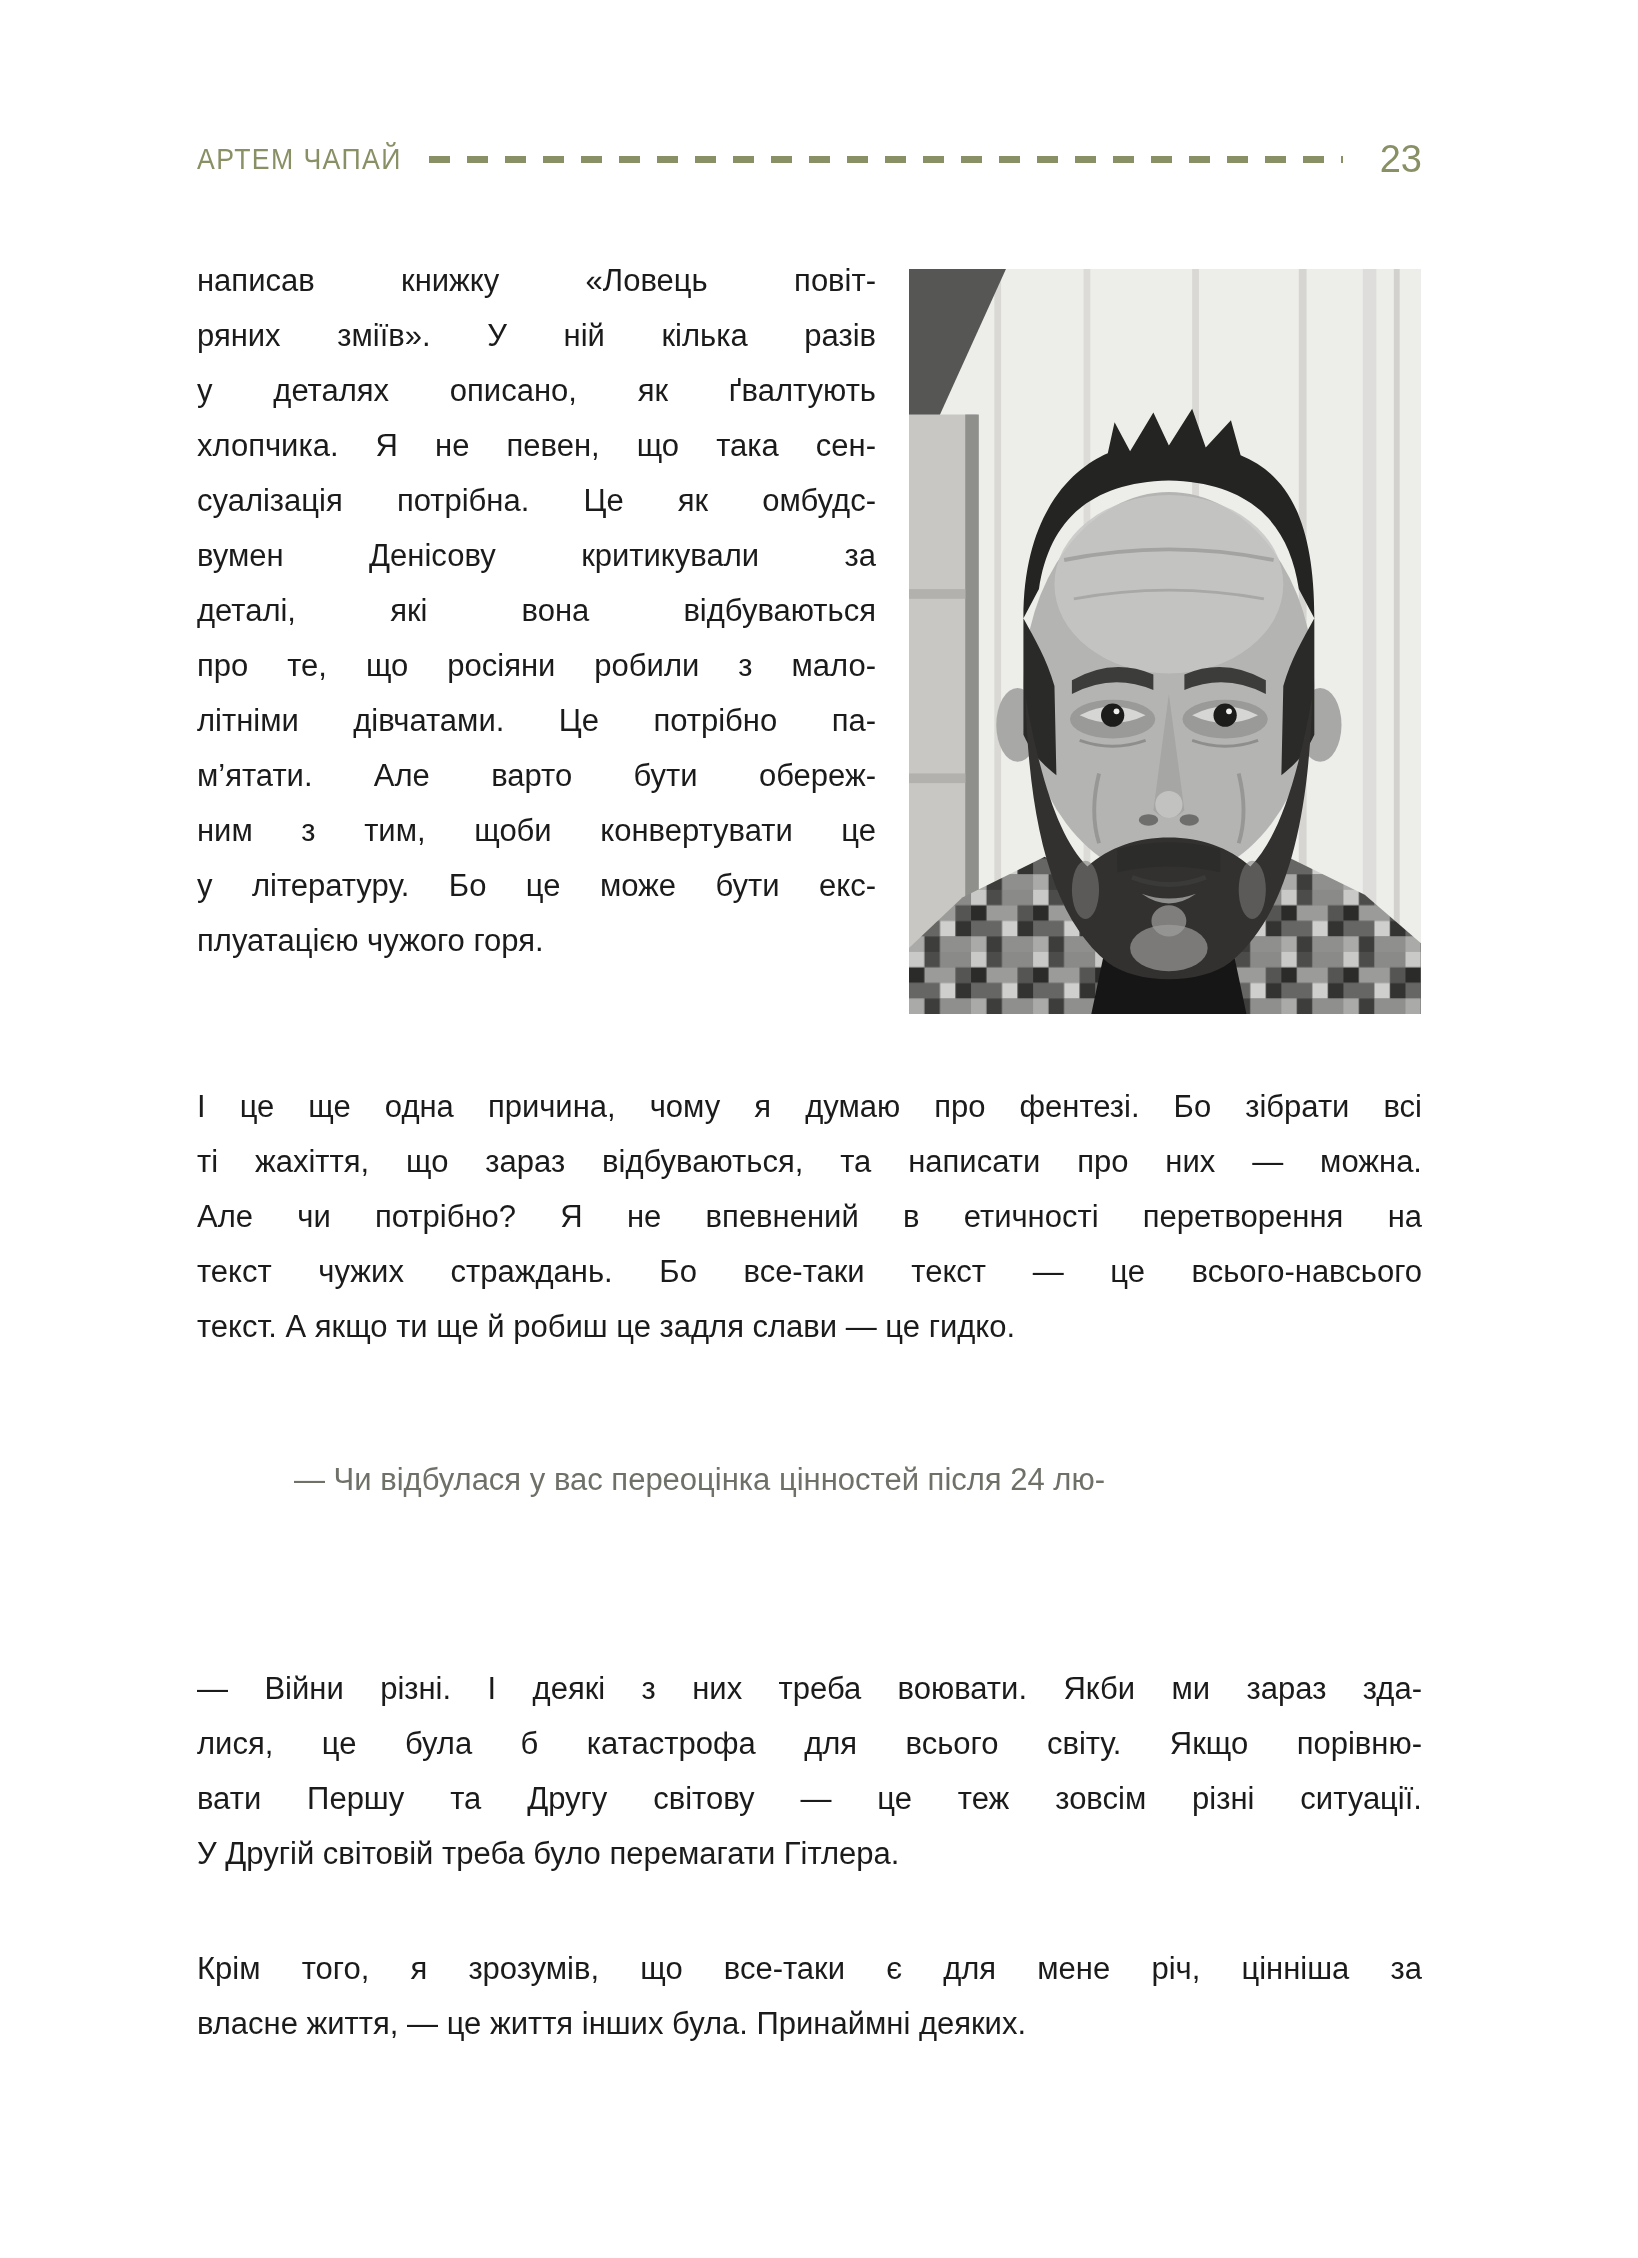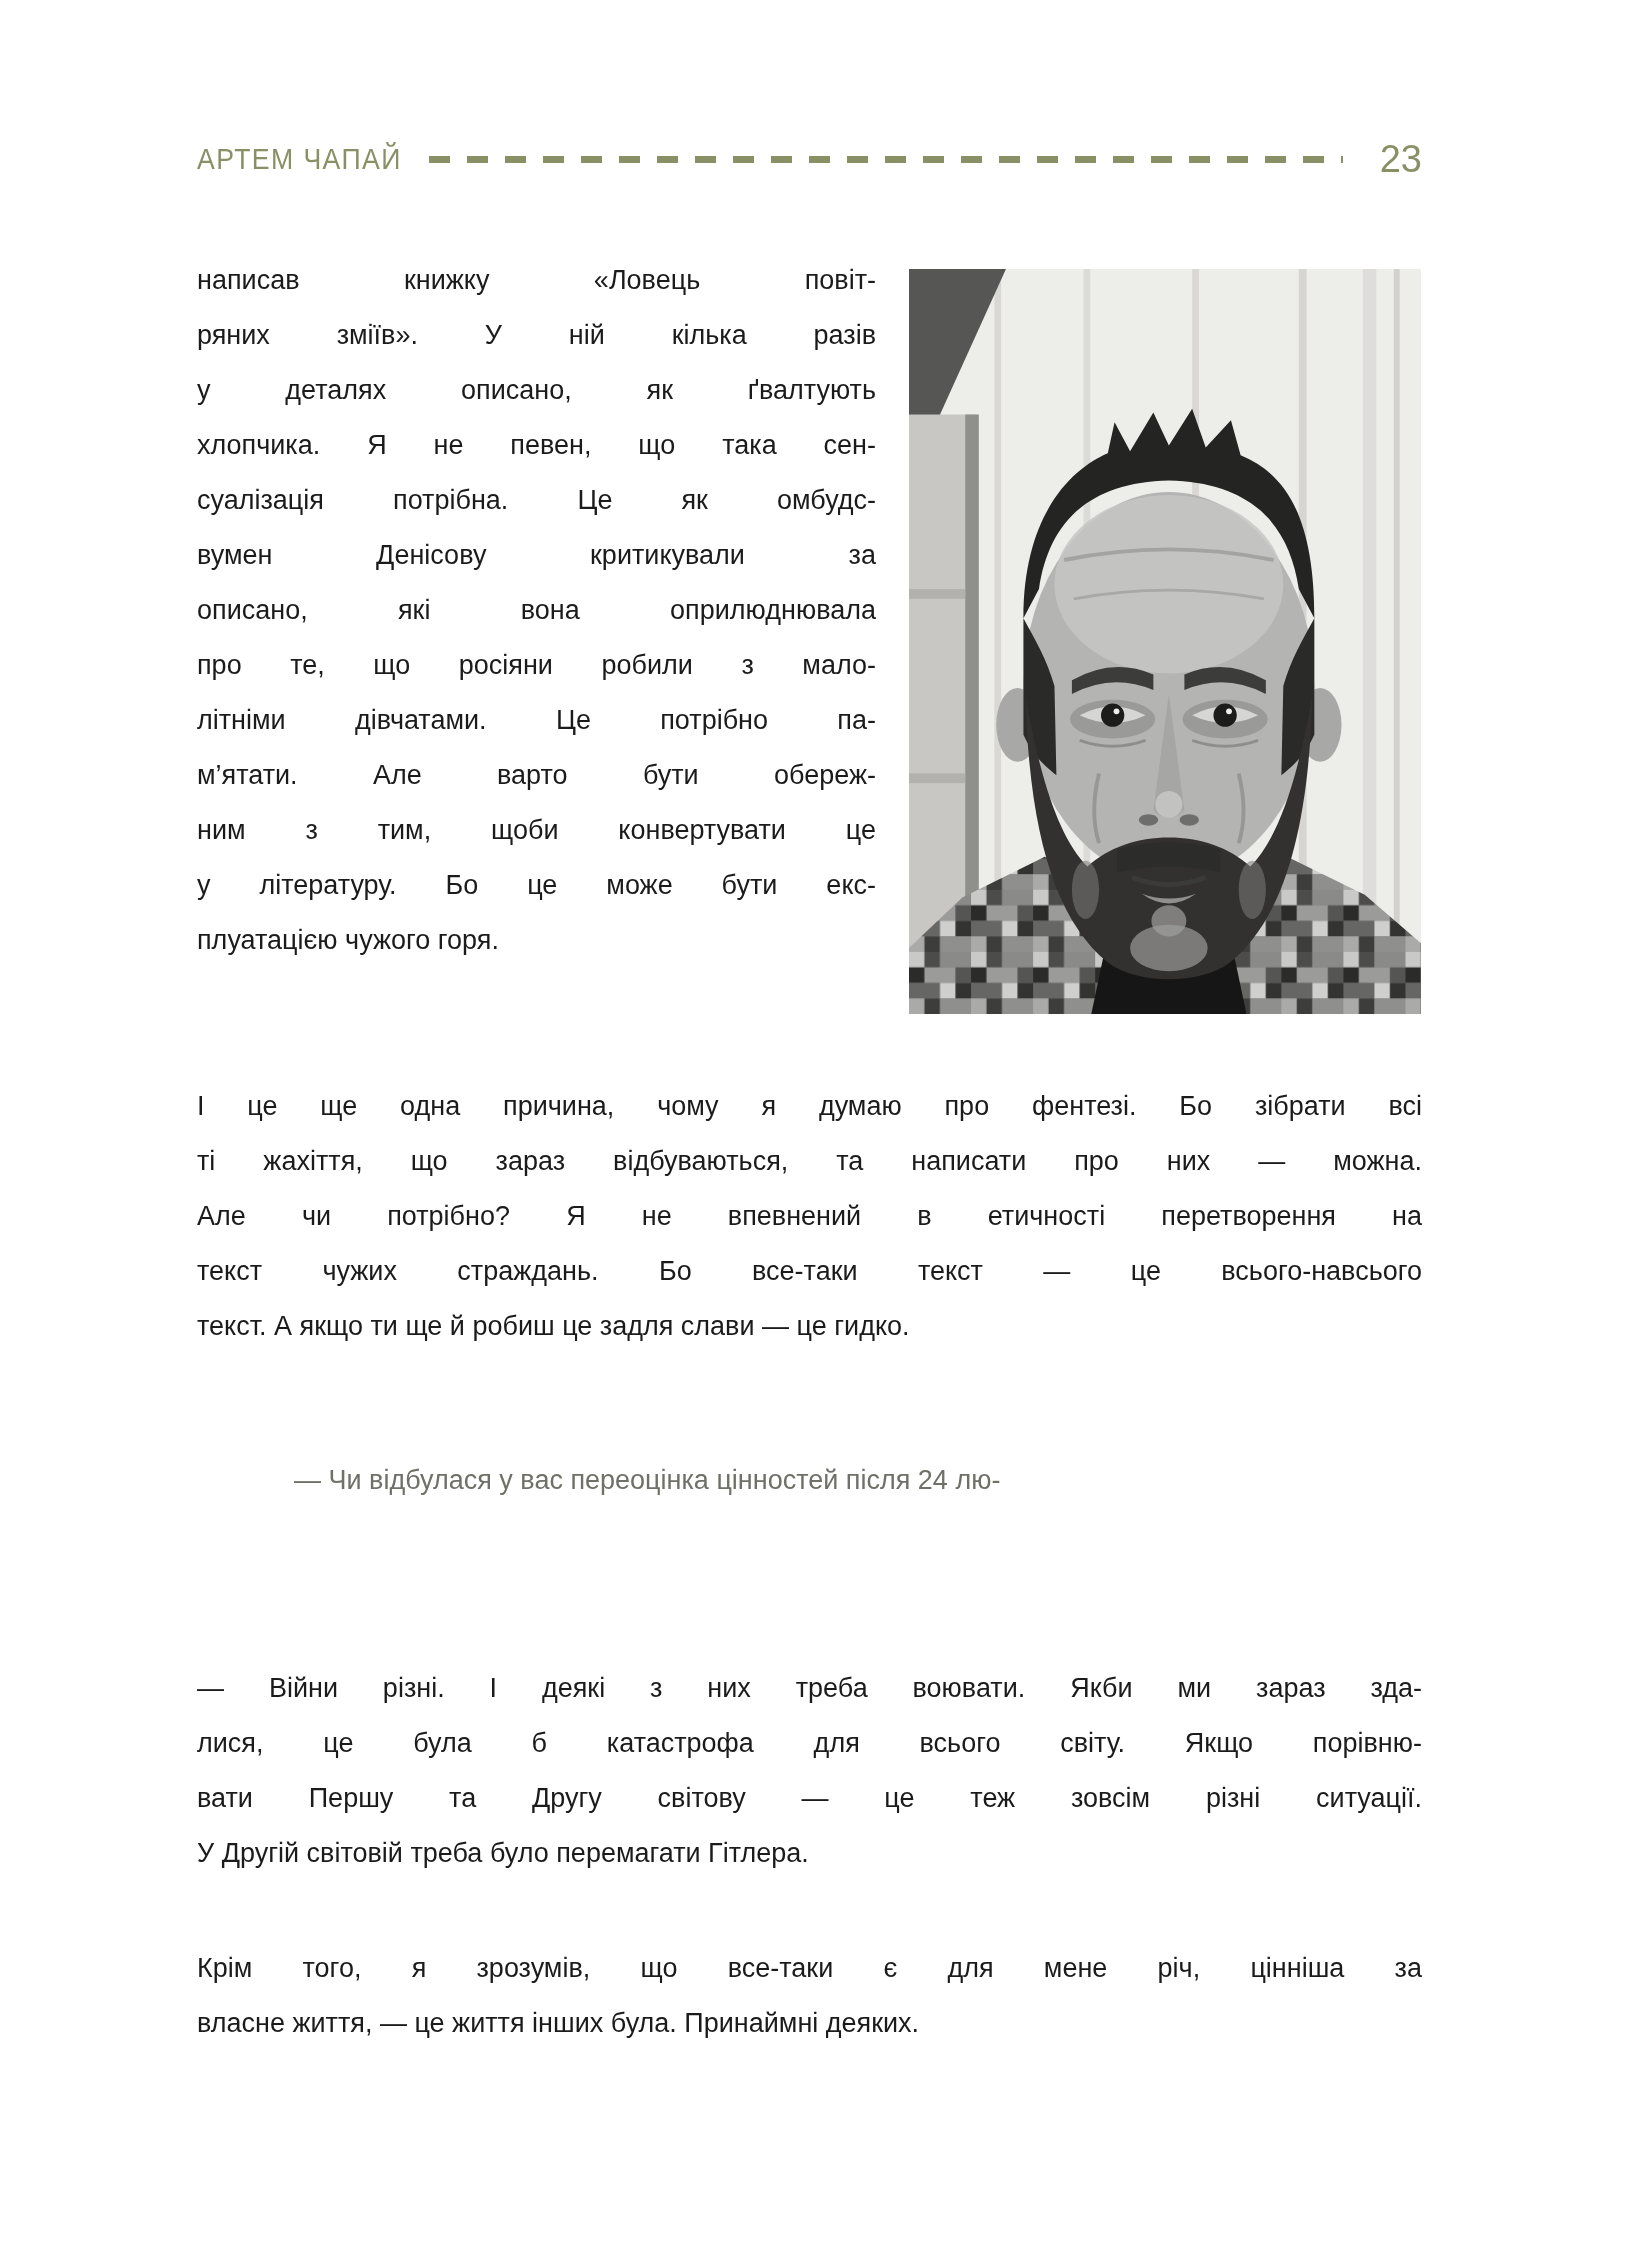--- a/index.html
+++ b/index.html
@@ -17,21 +17,21 @@
     color:var(--accent); font-size:29px; letter-spacing:1.5px;
     white-space:nowrap; transform:scaleX(.92); transform-origin:left center;
   }
   .header-dashes {
     flex:1 1 auto; height:7.8px; margin:0 37px 0 9.7px;
     background:repeating-linear-gradient(90deg, var(--accent) 0 21.3px, transparent 21.3px 38px);
   }
   .page-number { color:var(--accent); font-size:38px; white-space:nowrap; }
 
   
-  .textblock { position:absolute; font-size:27px; line-height:55px; color:var(--ink); }
+  .textblock { position:absolute; font-size:31px; line-height:55px; color:var(--ink); }
   .textblock .tline { text-align:justify; text-align-last:justify; }
   .textblock .tline:last-child { text-align-last:left; }
   .col-paragraph   { left:197px; top:253px;  width:679px;  }
   .para-fantasy    { left:197px; top:1079px; width:1225px; }
   .question        { left:294px; top:1452px; width:1128px; color:var(--qcolor); line-height:56px; }
   .answer-war      { left:197px; top:1661px; width:1225px; }
   .answer-values   { left:197px; top:1941px; width:1225px; }
 
   
   .photo-frame { position:absolute; left:909px; top:269px; width:512px; height:745px; }
@@ -48,21 +48,21 @@
     <span class="page-number">23</span>
   </div>
 
   <div class="textblock col-paragraph">
       <div class="tline">написав книжку «Ловець повіт-</div>
       <div class="tline">ряних зміїв». У ній кілька разів</div>
       <div class="tline">у деталях описано, як ґвалтують</div>
       <div class="tline">хлопчика. Я не певен, що така сен-</div>
       <div class="tline">суалізація потрібна. Це як омбудс-</div>
       <div class="tline">вумен Денісову критикували за</div>
-      <div class="tline">описано, які вона оприлюднювала</div>
+      <div class="tline">деталі, які вона відбуваються</div>
       <div class="tline">про те, що росіяни робили з мало-</div>
       <div class="tline">літніми дівчатами. Це потрібно па-</div>
       <div class="tline">м’ятати. Але варто бути обереж-</div>
       <div class="tline">ним з тим, щоби конвертувати це</div>
       <div class="tline">у літературу. Бо це може бути екс-</div>
       <div class="tline">плуатацією чужого горя.</div>
     </div>
 
   <div class="photo-frame">
     <svg viewBox="0 0 528 768" preserveAspectRatio="none">

